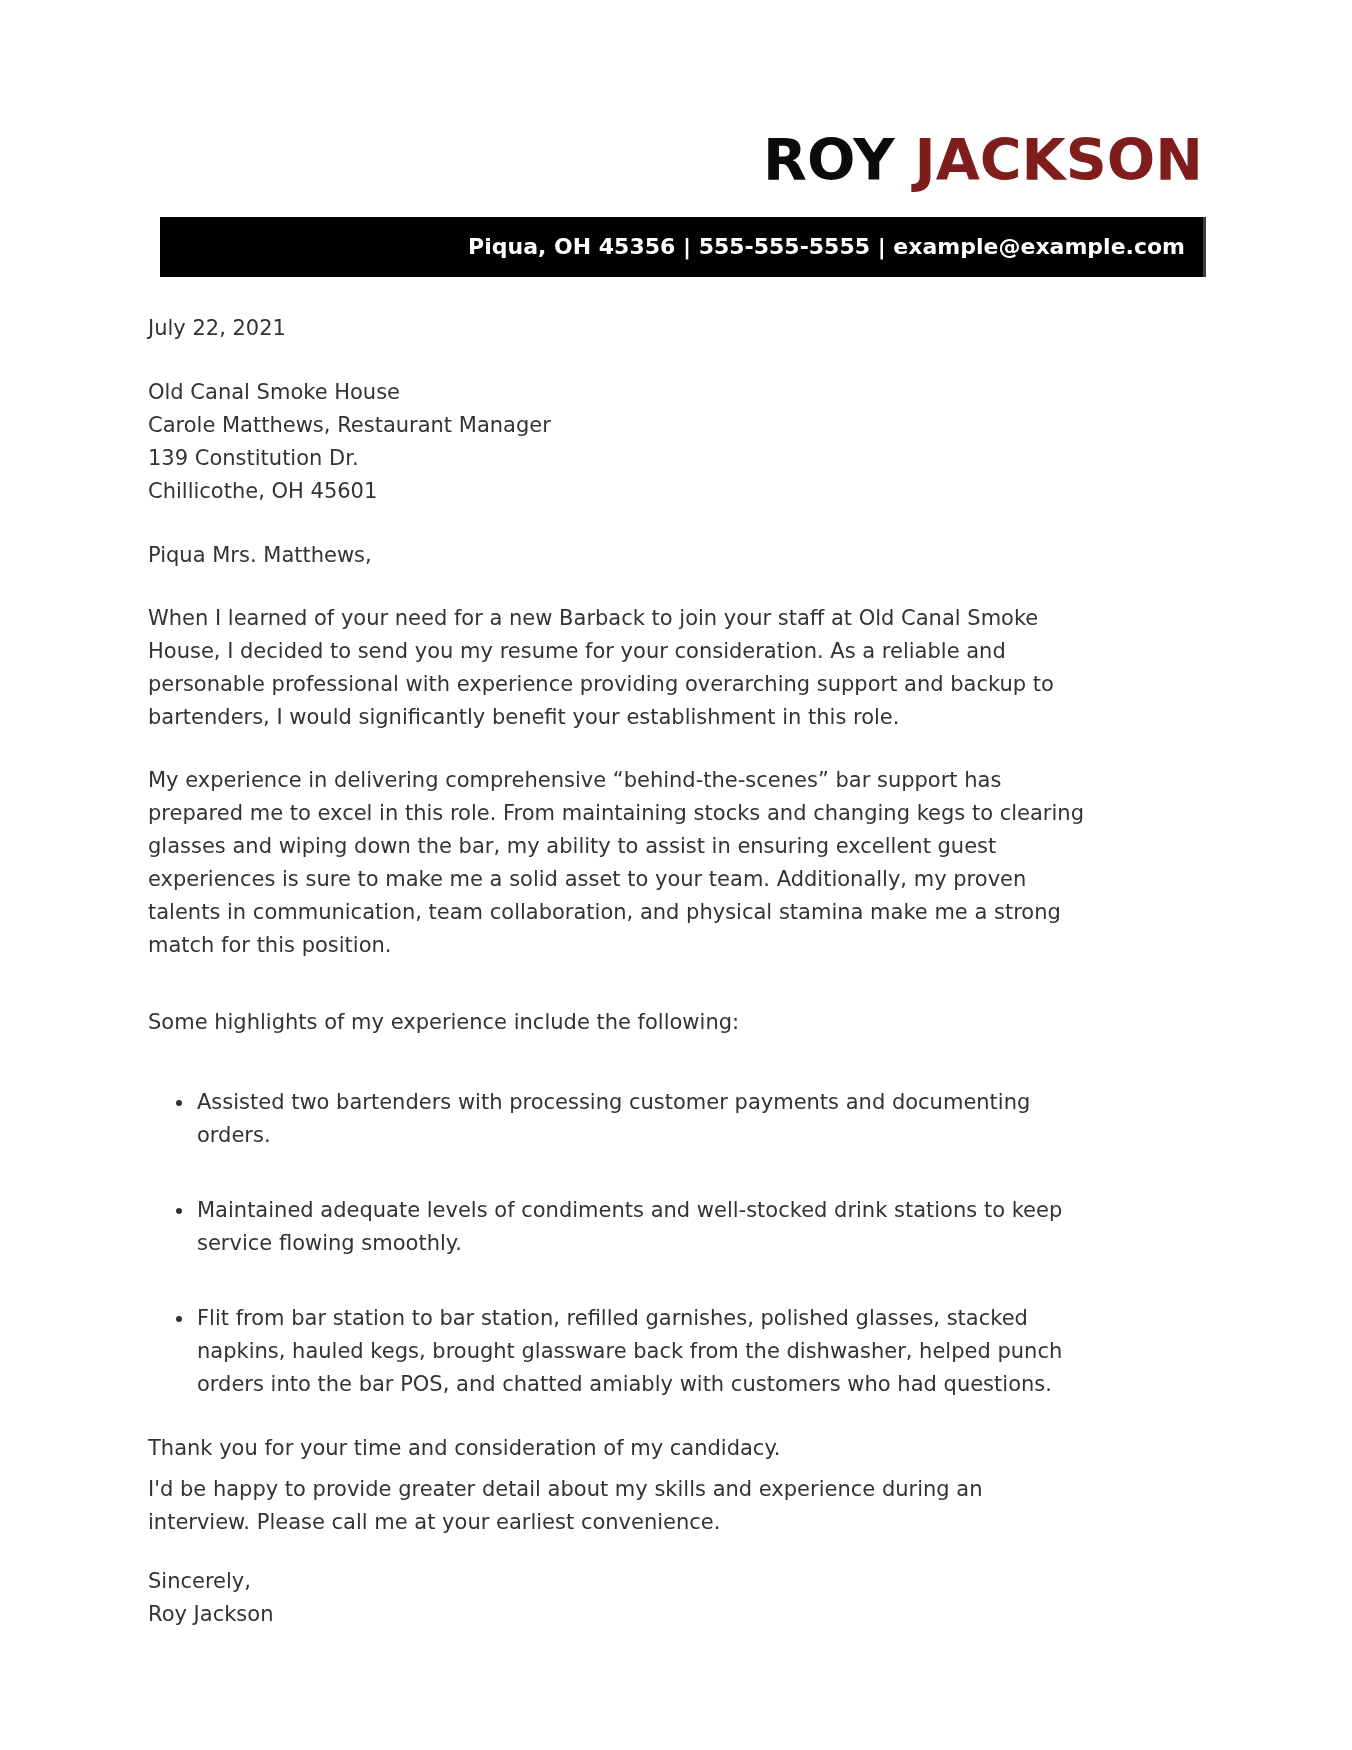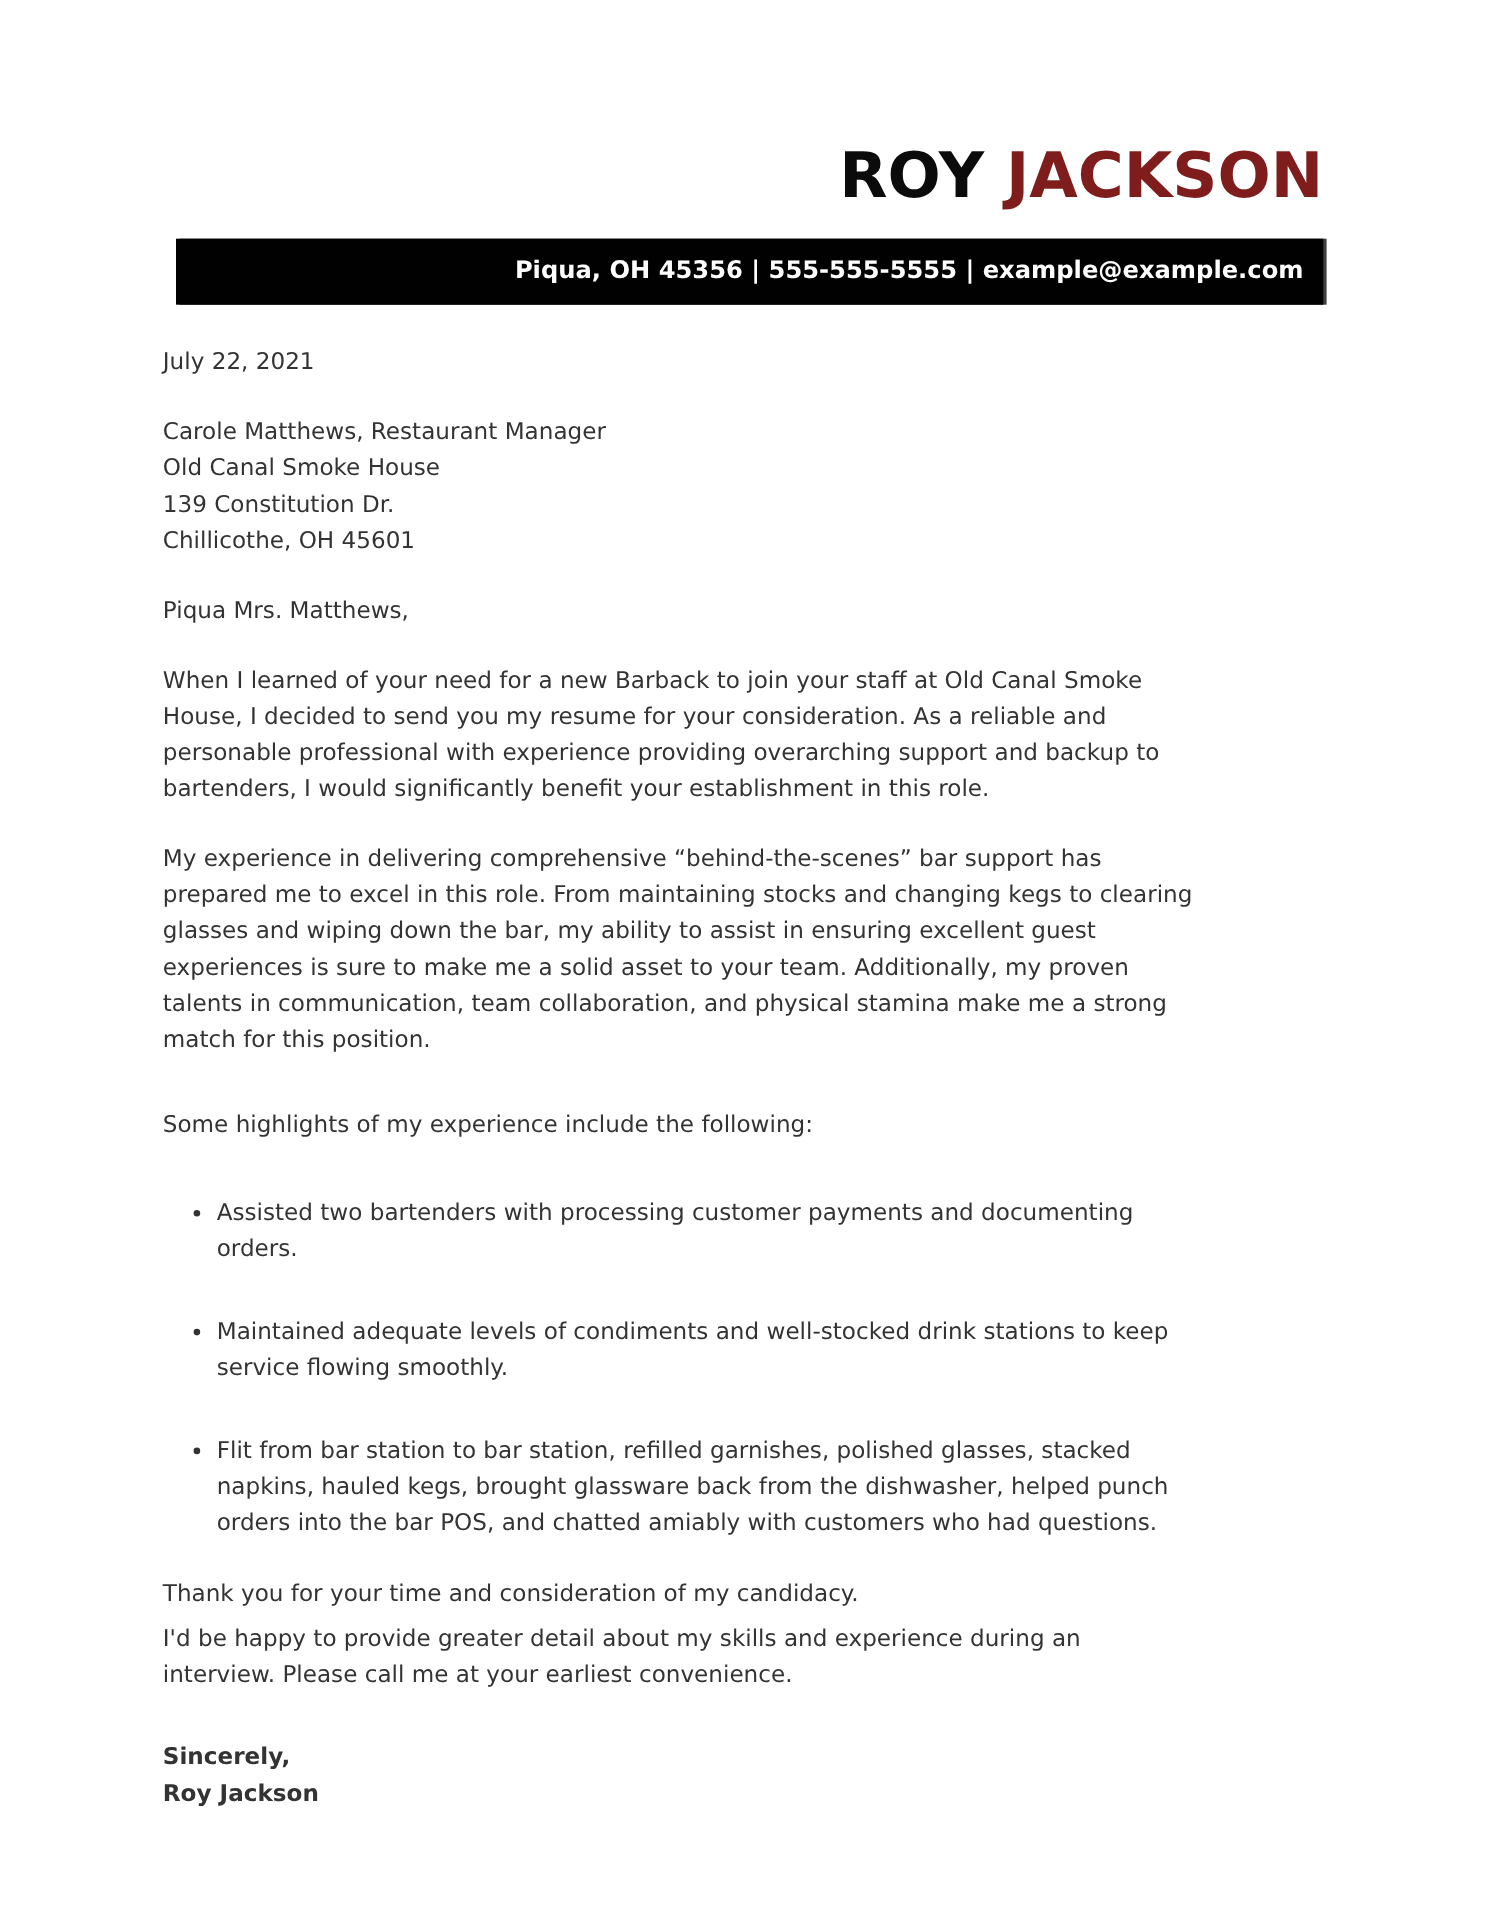--- a/index.html
+++ b/index.html
@@ -60,41 +60,41 @@
     margin: 47px 0 0 0;
     padding-left: 47px;
   }
   ul.highlights li {
     margin-bottom: 2px;
     padding-left: 2px;
     margin-top: 42px;
   }
   .closing-first { margin-top: 31px !important; }
   .closing-second { margin-top: 8px !important; }
-  .signoff { margin-top: 42px; font-weight: bold; }
+  .signoff { margin-top: 26px; }
 </style>
 </head>
 <body>
 
 <div class="page">
   <div class="content">
 
     <header>
       <h1 class="name"><span>ROY</span> <span class="accent">JACKSON</span></h1>
       <div class="contact-bar">
         <span>Piqua, OH 45356 | 555-555-5555 | example@example.com</span>
       </div>
     </header>
 
     <main class="letter">
       <p class="date">July 22, 2021</p>
 
       <div class="recipient">
+        <div>Old Canal Smoke House</div>
         <div>Carole Matthews, Restaurant Manager</div>
-        <div>Old Canal Smoke House</div>
         <div>139 Constitution Dr.</div>
         <div>Chillicothe, OH 45601</div>
       </div>
 
       <p class="salutation">Piqua Mrs. Matthews,</p>
 
       <p class="para">When I learned of your need for a new Barback to join your staff at Old Canal Smoke House, I decided to send you my resume for your consideration. As a reliable and personable professional with experience providing overarching support and backup to bartenders, I would significantly benefit your establishment in this role.</p>
       <p class="para">My experience in delivering comprehensive “behind-the-scenes” bar support has prepared me to excel in this role. From maintaining stocks and changing kegs to clearing glasses and wiping down the bar, my ability to assist in ensuring excellent guest experiences is sure to make me a solid asset to your team. Additionally, my proven talents in communication, team collaboration, and physical stamina make me a strong match for this position.</p>
 
       <p class="highlights-intro">Some highlights of my experience include the following:</p>

